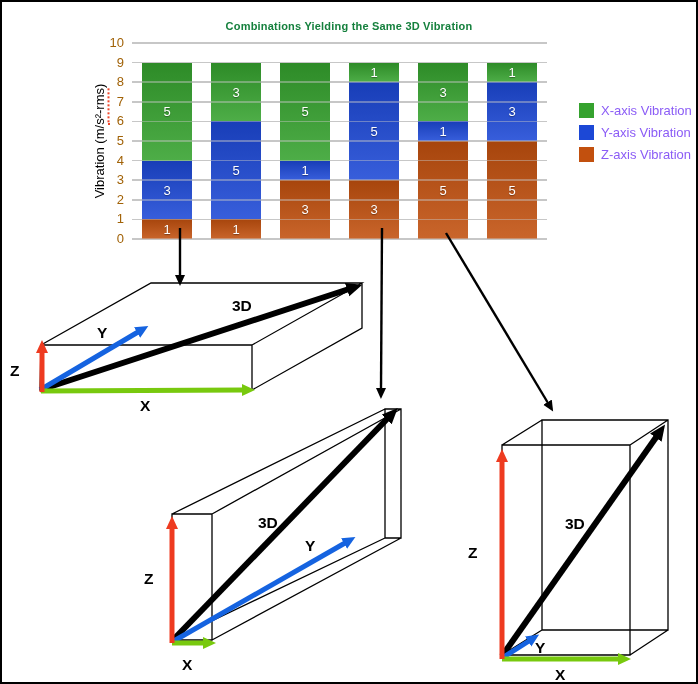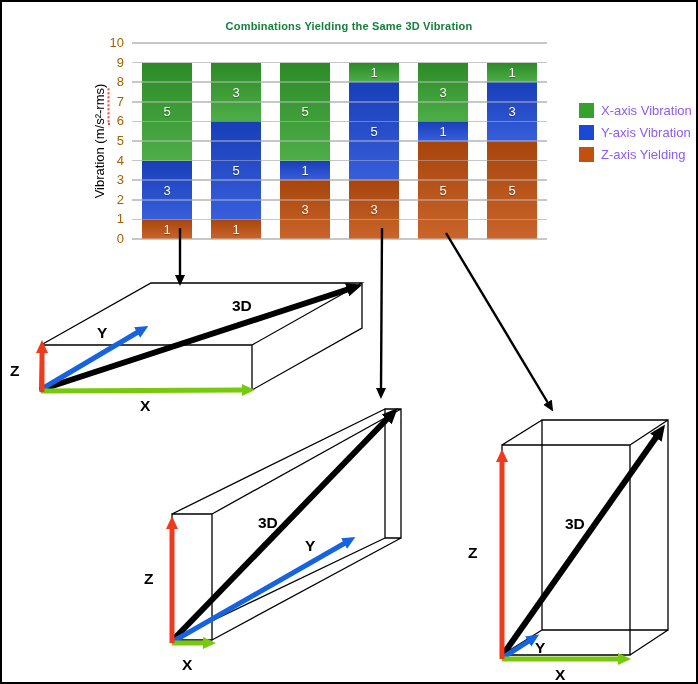--- a/index.html
+++ b/index.html
@@ -149,21 +149,21 @@
       <div class="legend-item">
         <div class="legend-swatch" style="background-color: rgb(53, 162, 46);"></div>
         <div class="legend-label">X-axis Vibration</div>
       </div>
       <div class="legend-item">
         <div class="legend-swatch" style="background-color: rgb(28, 72, 214);"></div>
         <div class="legend-label">Y-axis Vibration</div>
       </div>
       <div class="legend-item">
         <div class="legend-swatch" style="background-color: rgb(194, 80, 14);"></div>
-        <div class="legend-label">Z-axis Yielding</div>
+        <div class="legend-label">Z-axis Vibration</div>
       </div>
     </div>
 
   <div class="y-tick-label" style="left: 90px; top: 229px;">0</div>
     <div class="y-tick-label" style="left: 90px; top: 209.4px;">1</div>
     <div class="y-tick-label" style="left: 90px; top: 189.8px;">2</div>
     <div class="y-tick-label" style="left: 90px; top: 170.2px;">3</div>
     <div class="y-tick-label" style="left: 90px; top: 150.6px;">4</div>
     <div class="y-tick-label" style="left: 90px; top: 131px;">5</div>
     <div class="y-tick-label" style="left: 90px; top: 111.4px;">6</div>

